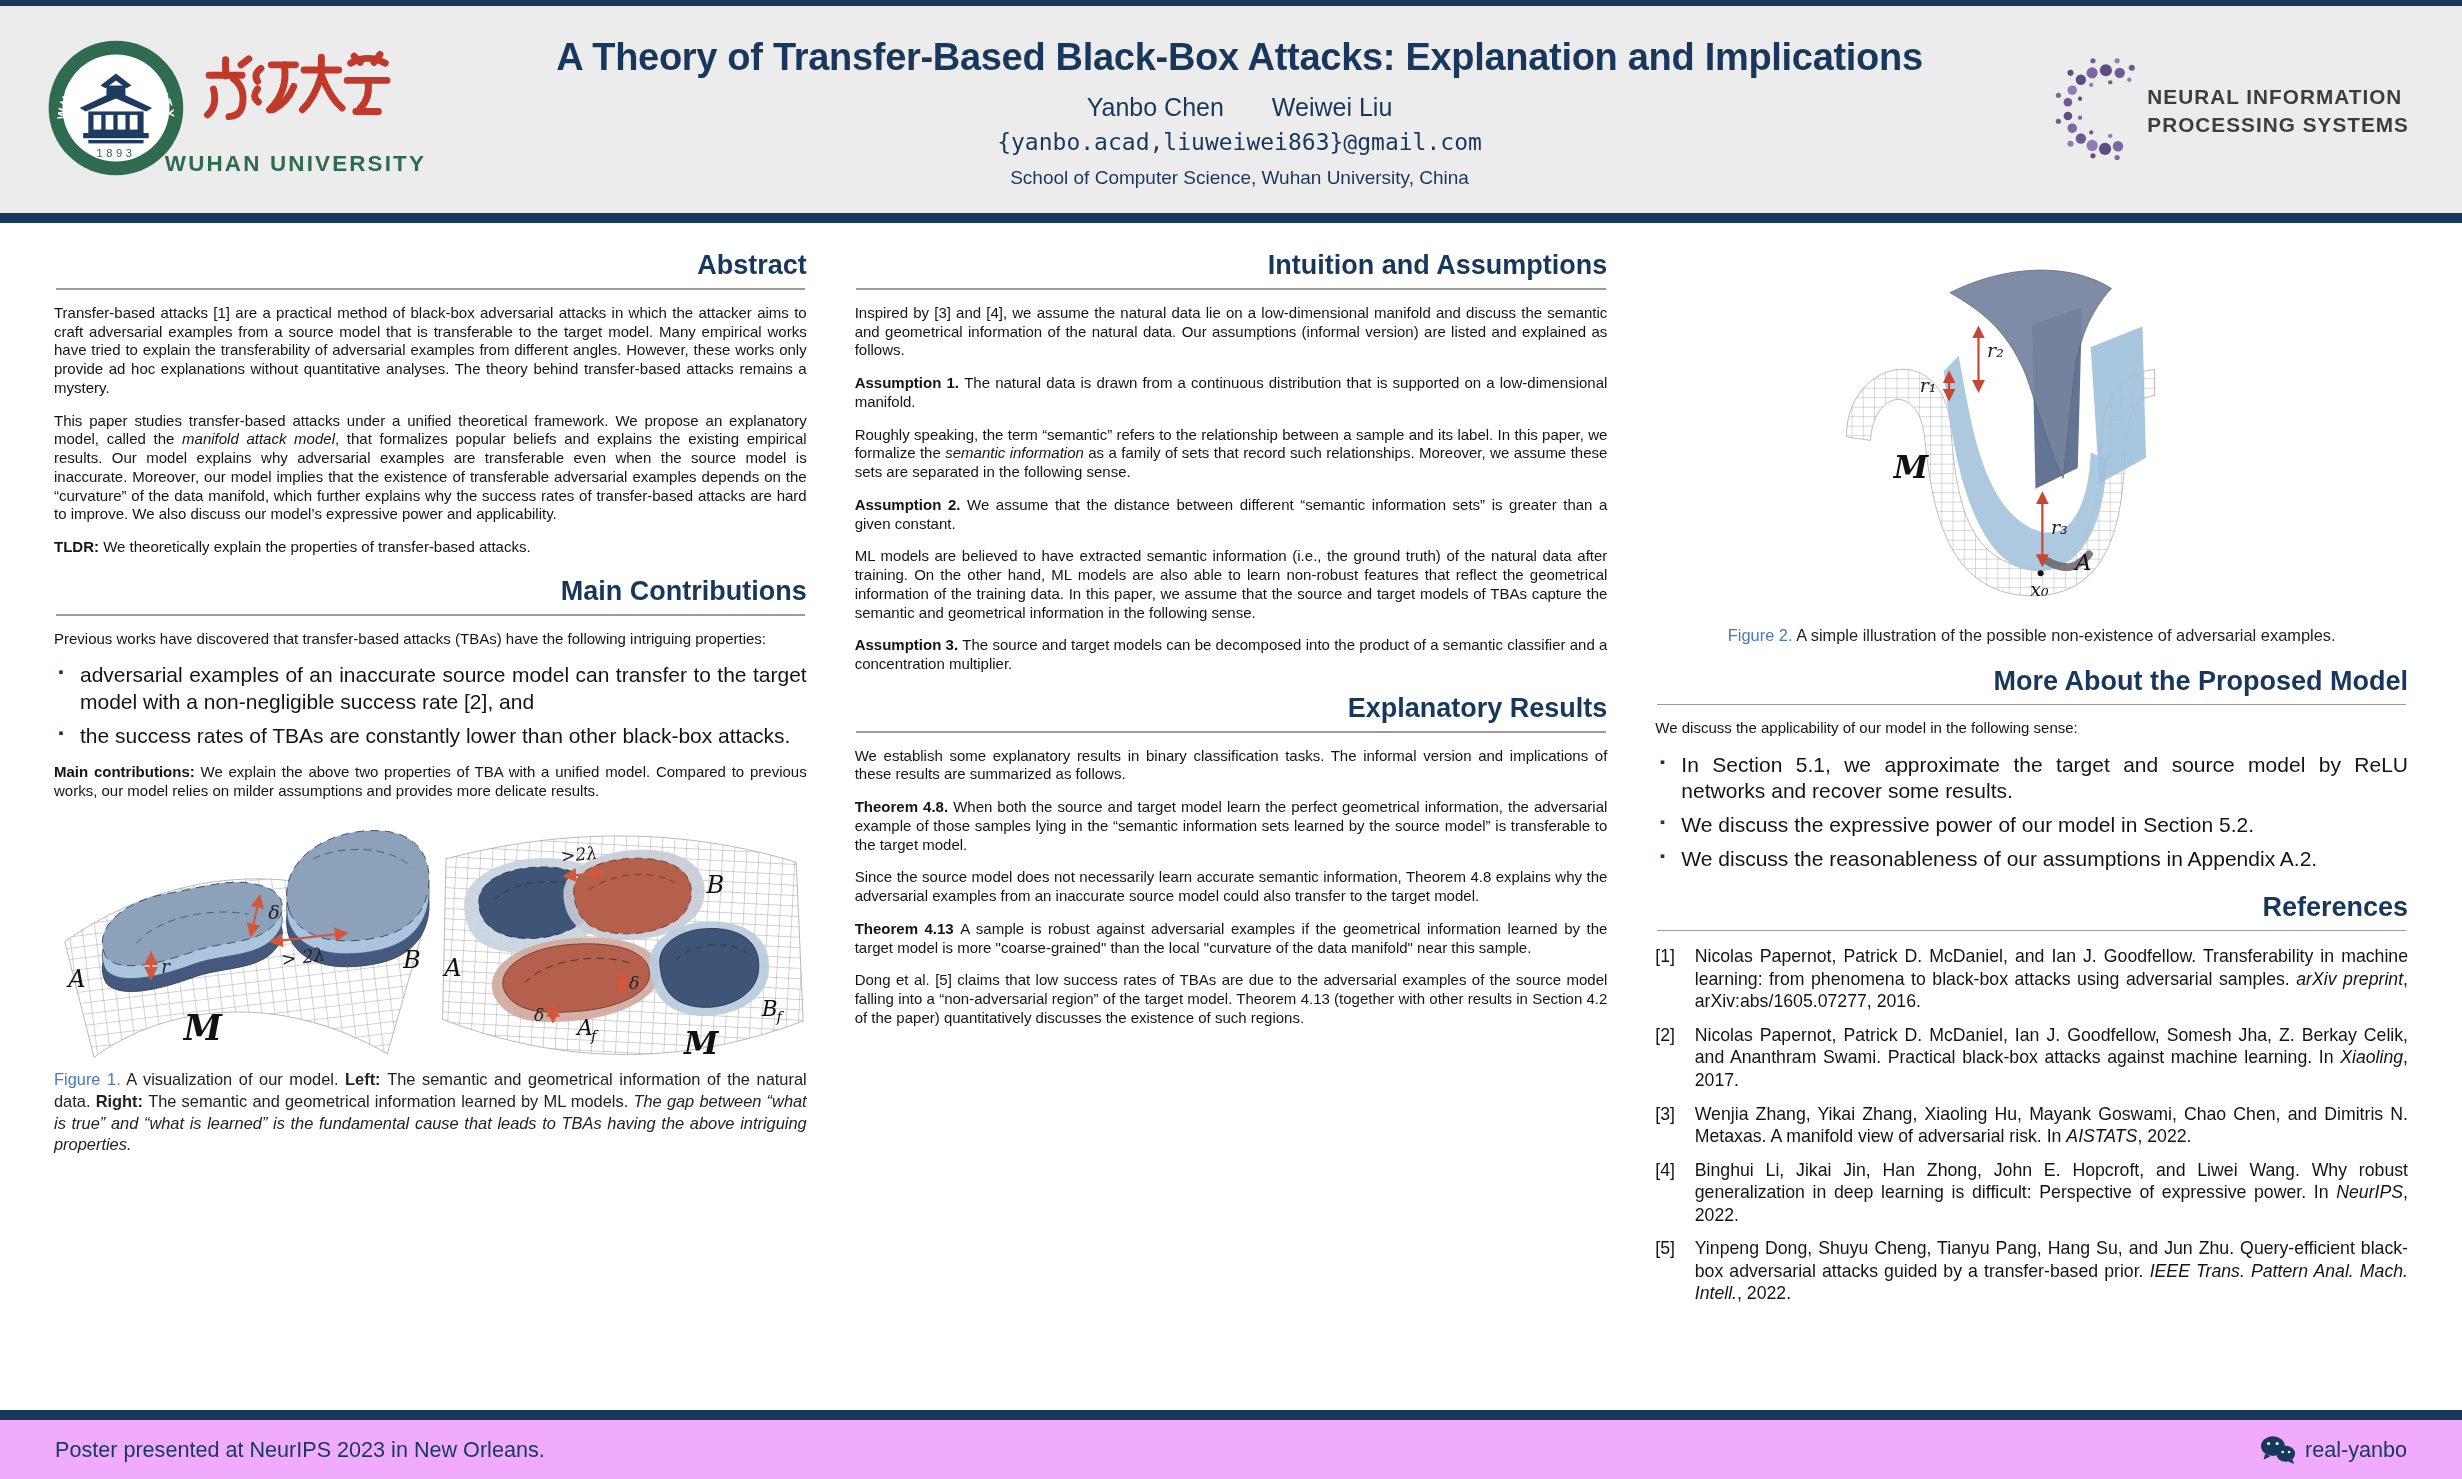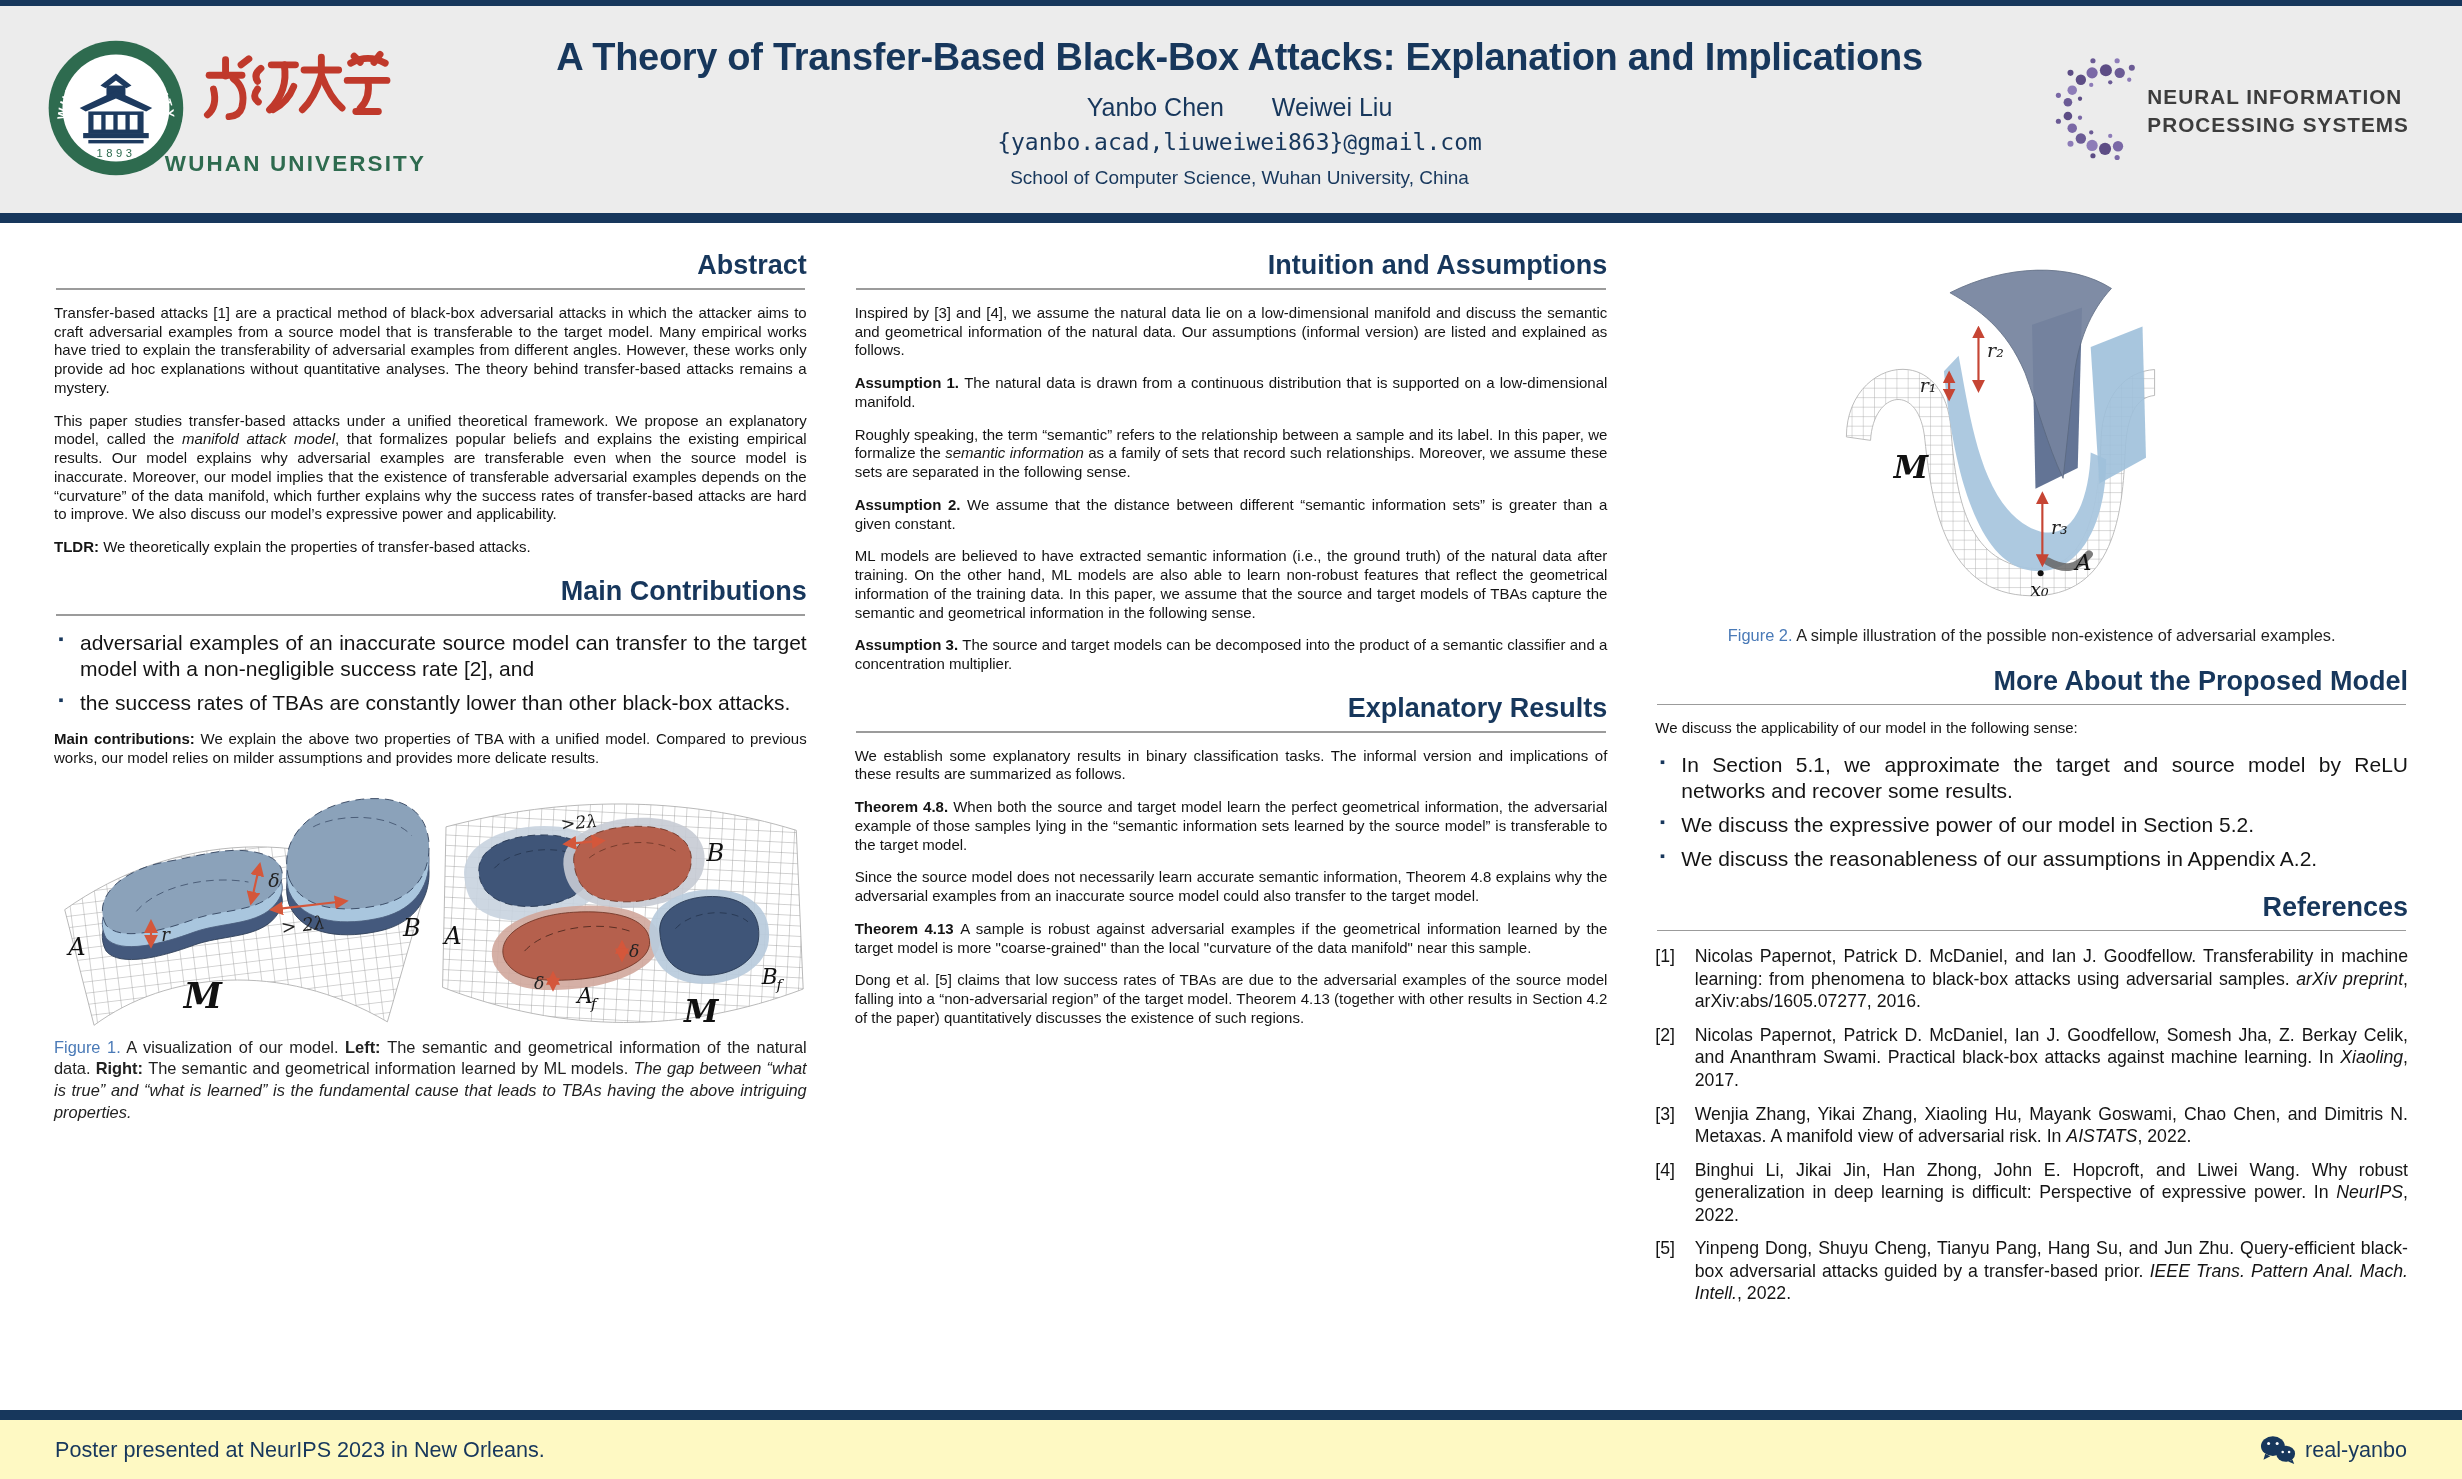--- a/index.html
+++ b/index.html
@@ -47,21 +47,21 @@
   .figlabel { color:#4a7ab7;text-align:center; }
 
   .refs { margin-top:3.5px; }
   .ref { display:flex; gap:10.4px; font-size:17.7px; line-height:1.27; color:#141414;
          margin-bottom:11.2px; }
   .refnum { flex:0 0 29px; }
   .reftext { flex:1; text-align:justify; }
 
   
   .footer-bar { height:10.4px; background:#17375c; flex:0 0 auto; }
-  .footer { height:59px; background:#fef9c3; display:flex; align-items:center;
+  .footer { height:59px; background:#f0abfc; display:flex; align-items:center;
             justify-content:space-between; padding:0 55px; flex:0 0 auto;
             font-size:21.6px; color:#17375c; }
   .handle { display:flex; align-items:center; gap:8.6px;text-align:right; }
 
   svg text { font-family:"Liberation Sans", sans-serif; }
   .serifit { font-family:"DejaVu Serif", serif; font-style:italic; }
 </style>
 </head>
 <body>
 
@@ -176,20 +176,21 @@
         <div class="section-title">Abstract</div>
         <div class="rule"></div>
         <p class="body">Transfer-based attacks [1] are a practical method of black-box adversarial attacks in which the attacker aims to craft adversarial examples from a source model that is transferable to the target model. Many empirical works have tried to explain the transferability of adversarial examples from different angles. However, these works only provide ad hoc explanations without quantitative analyses. The theory behind transfer-based attacks remains a mystery.</p>
         <p class="body"><span>This paper studies transfer-based attacks under a unified theoretical framework. We propose an explanatory model, called the </span><span class="it">manifold attack model</span><span>, that formalizes popular beliefs and explains the existing empirical results. Our model explains why adversarial examples are transferable even when the source model is inaccurate. Moreover, our model implies that the existence of transferable adversarial examples depends on the “curvature” of the data manifold, which further explains why the success rates of transfer-based attacks are hard to improve. We also discuss our model’s expressive power and applicability.</span></p>
         <p class="body"><span class="lbl">TLDR: </span><span>We theoretically explain the properties of transfer-based attacks.</span></p>
       </div>
 
       <div class="section-block">
         <div class="section-title">Main Contributions</div>
         <div class="rule"></div>
+        <p class="body">Previous works have discovered that transfer-based attacks (TBAs) have the following intriguing properties:</p>
         <ul class="bullets">
           <li><span class="bullet">▪</span><span>adversarial examples of an inaccurate source model can transfer to the target model with a non-negligible success rate [2], and</span></li>
           <li><span class="bullet">▪</span><span>the success rates of TBAs are constantly lower than other black-box attacks.</span></li>
         </ul>
         <p class="body"><span class="lbl">Main contributions: </span><span>We explain the above two properties of TBA with a unified model. Compared to previous works, our model relies on milder assumptions and provides more delicate results.</span></p>
       </div>
 
       <div class="figure-wrap">
         <svg width="753" height="245" viewBox="0 0 872 284">
           <defs>

